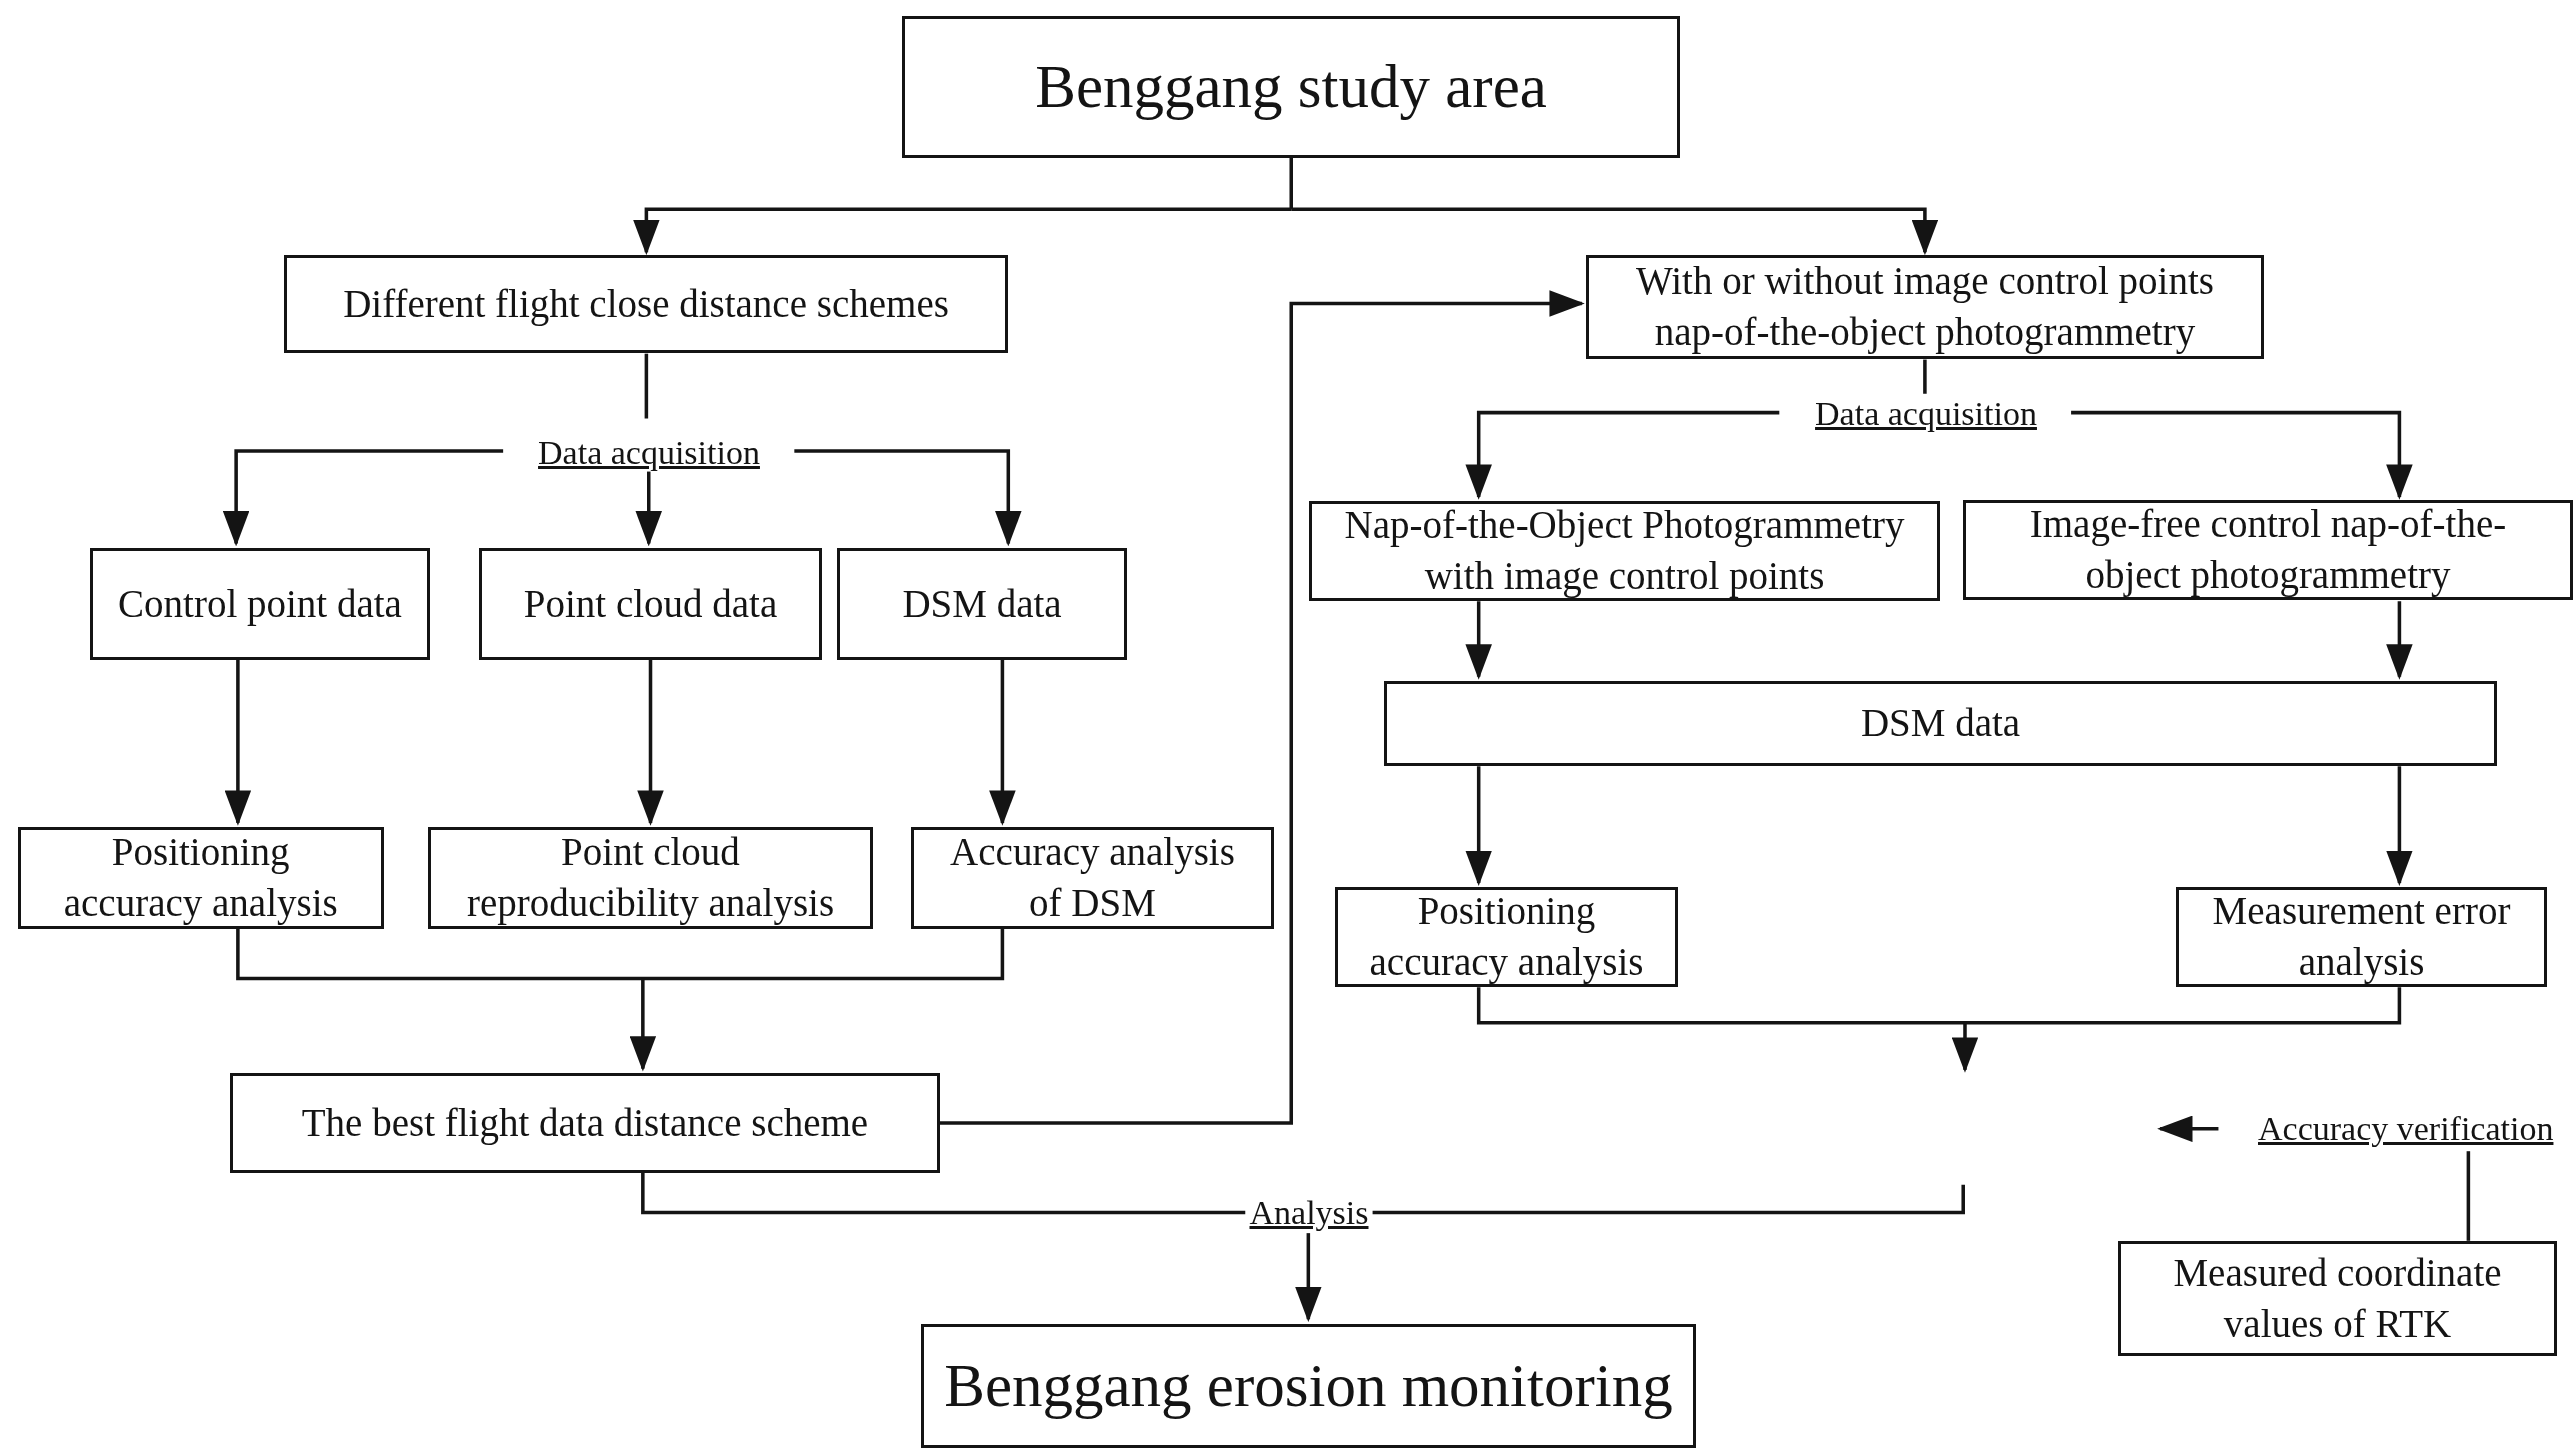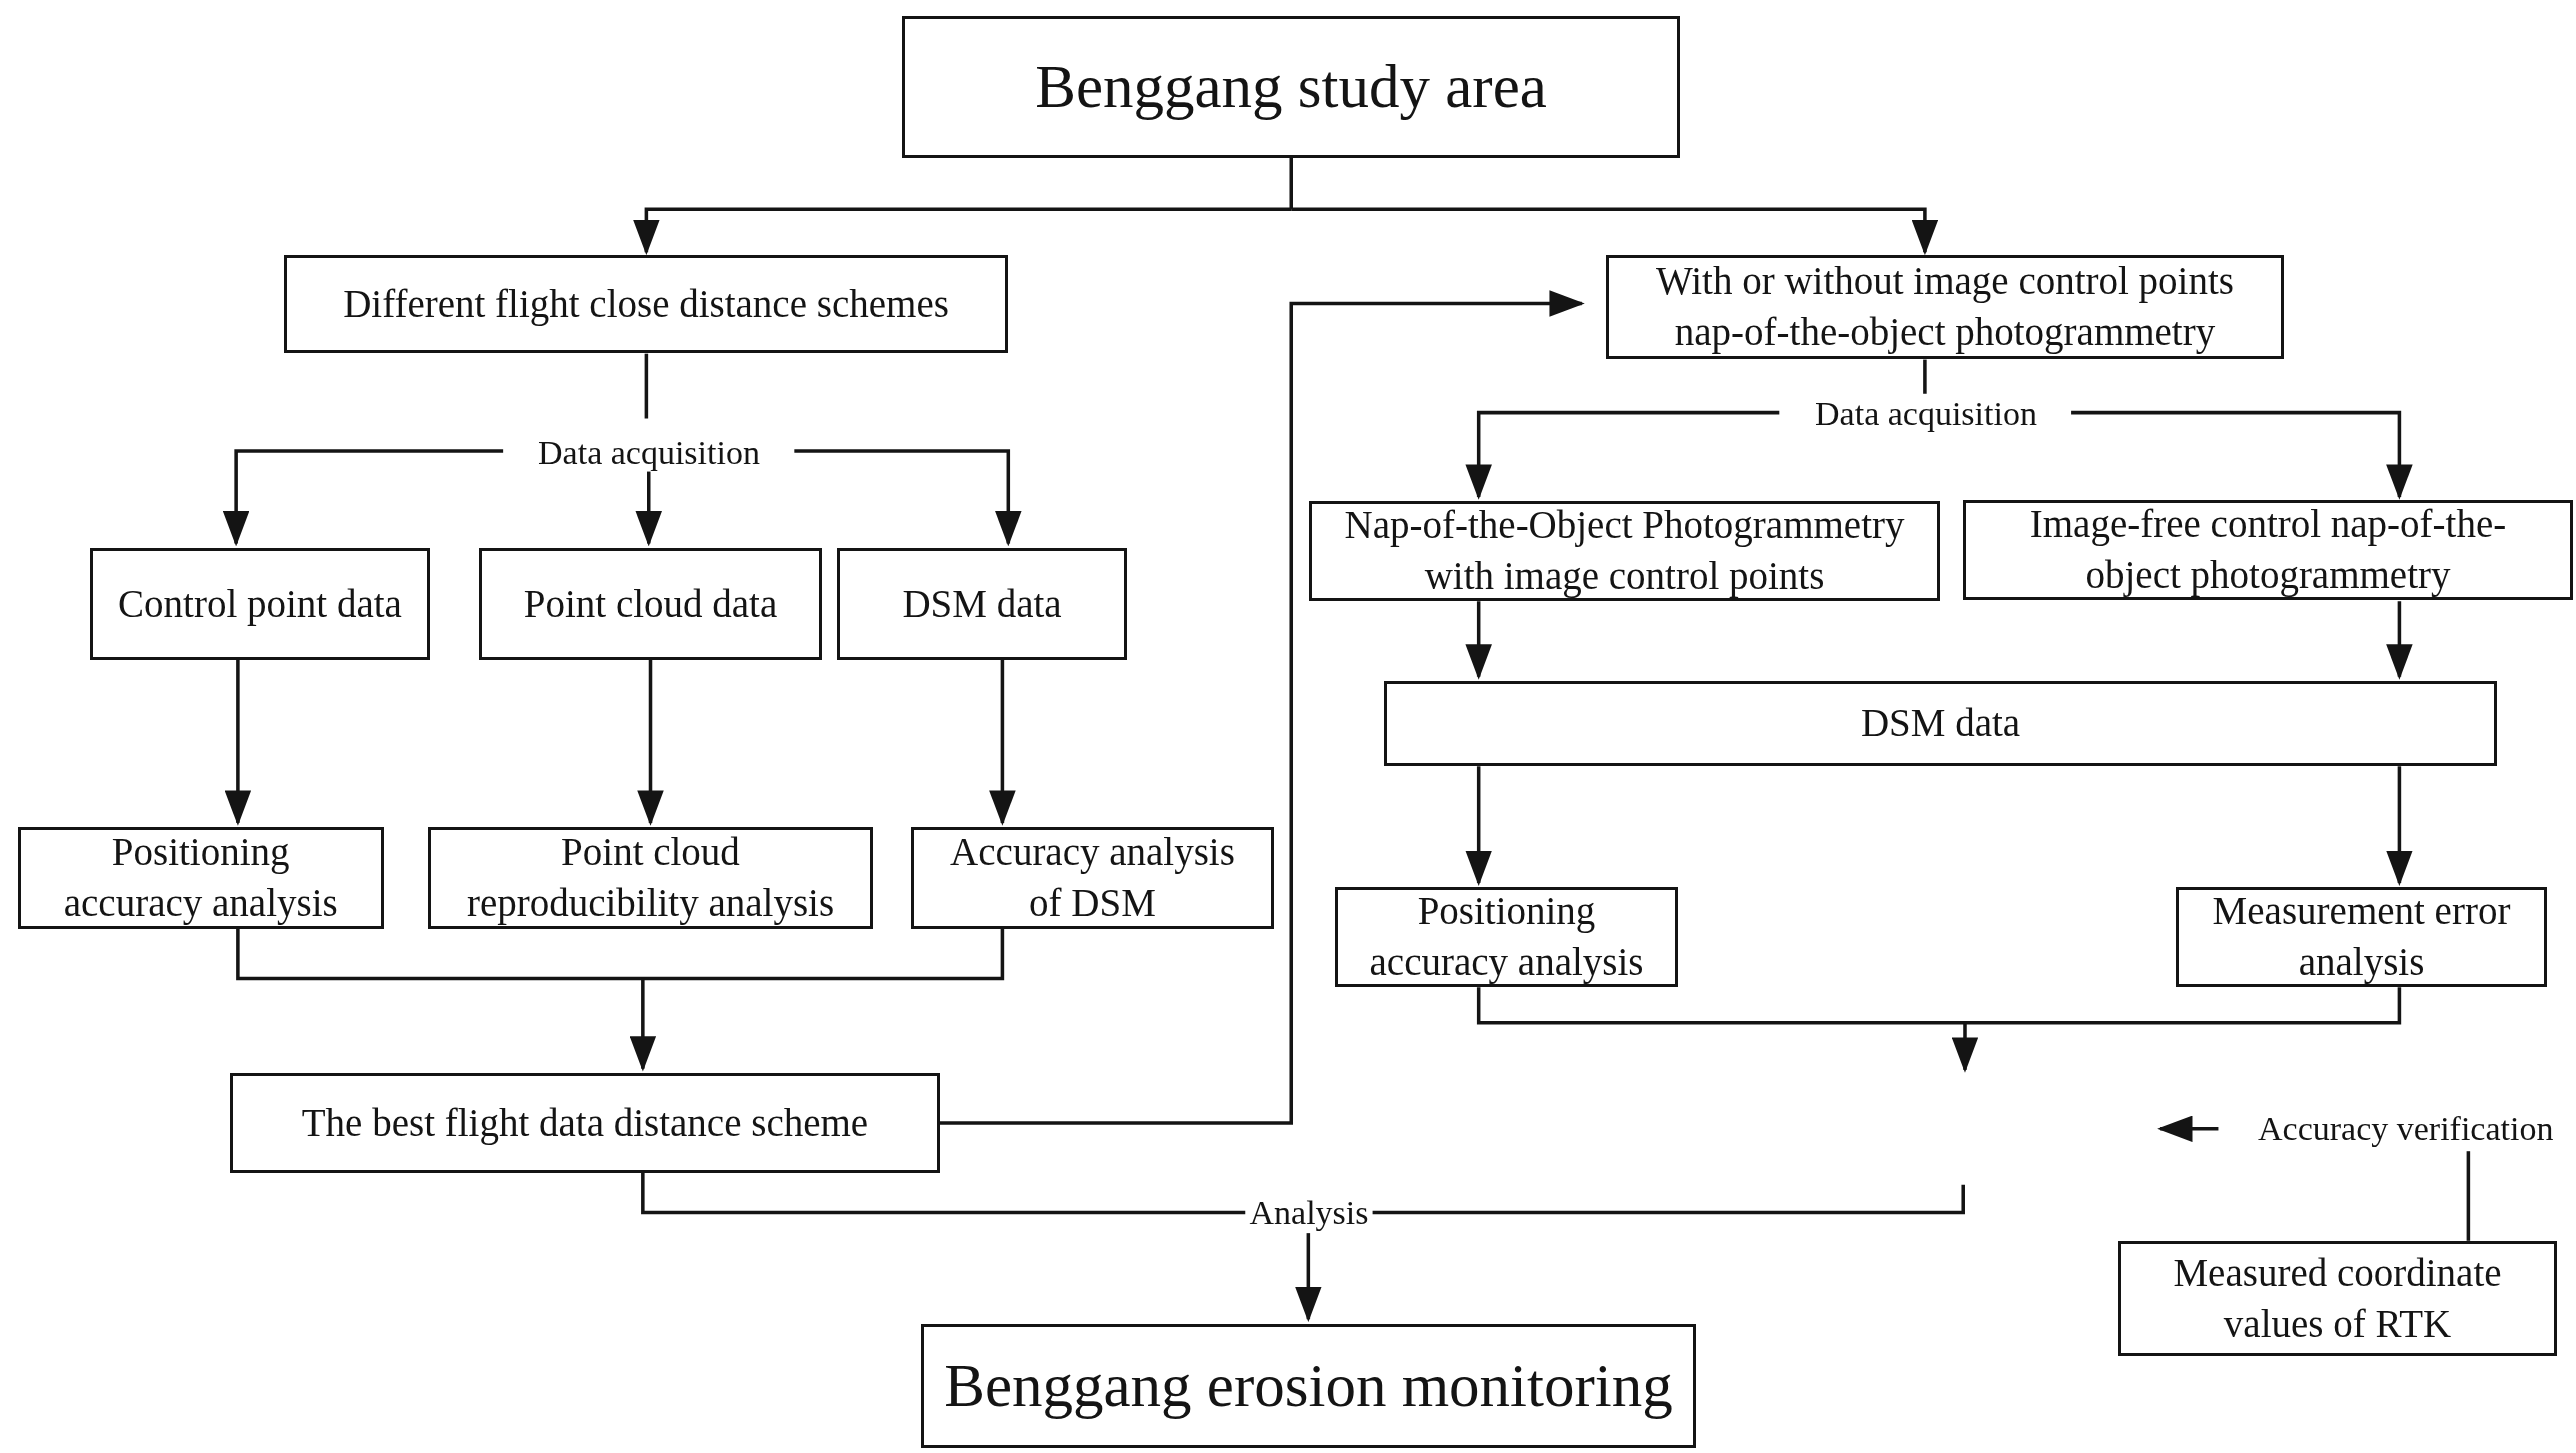--- a/index.html
+++ b/index.html
@@ -10,21 +10,21 @@
   svg.wires{position:absolute;left:0;top:0;width:2576px;height:1453px;}
   .node{
     position:absolute;box-sizing:border-box;border:3.5px solid #141414;background:#ffffff;
     display:flex;align-items:center;justify-content:center;text-align:center;
     white-space:pre-line;font-size:39px;line-height:1.3;padding:0 7px;
   }
   .node.title{font-size:61px;}
   .node.bottom-title{font-size:61px;}
   .edge-label{
     position:absolute;transform:translate(-50%,-50%);font-size:34px;
-    white-space:nowrap;background:transparent;
+    white-space:nowrap;background:transparent;text-decoration:underline;
   }
   .edge-label.left-anchor{transform:translate(0,-50%);margin-left:33px;}
 </style>
 </head>
 <body>
 
 <div class="canvas">
 
   <svg class="wires" viewBox="0 0 4369 2465">
     <defs>
@@ -71,21 +71,21 @@
 
       <path d="M3763,1915 H3664" marker-end="url(#arw)"></path>
       <path d="M4187,1953 V2105"></path>
     </g>
   </svg>
 
   <div class="node title" style="left:902px;top:16px;width:778px;height:142px;">Benggang study area</div>
 
   <div class="node" style="left:284px;top:255px;width:724px;height:98px;">Different flight close distance schemes</div>
 
-  <div class="node" style="left:1586px;top:255px;width:678px;height:104px;margin-left:20px;">With or without image control points
+  <div class="node" style="left:1586px;top:255px;width:678px;height:104px;">With or without image control points
 nap-of-the-object photogrammetry</div>
 
   <div class="node" style="left:90px;top:548px;width:340px;height:112px;">Control point data</div>
 
   <div class="node" style="left:479px;top:548px;width:343px;height:112px;">Point cloud data</div>
 
   <div class="node" style="left:837px;top:548px;width:290px;height:112px;">DSM data</div>
 
   <div class="node" style="left:17.7px;top:827px;width:366px;height:102px;">Positioning
 accuracy analysis</div>

